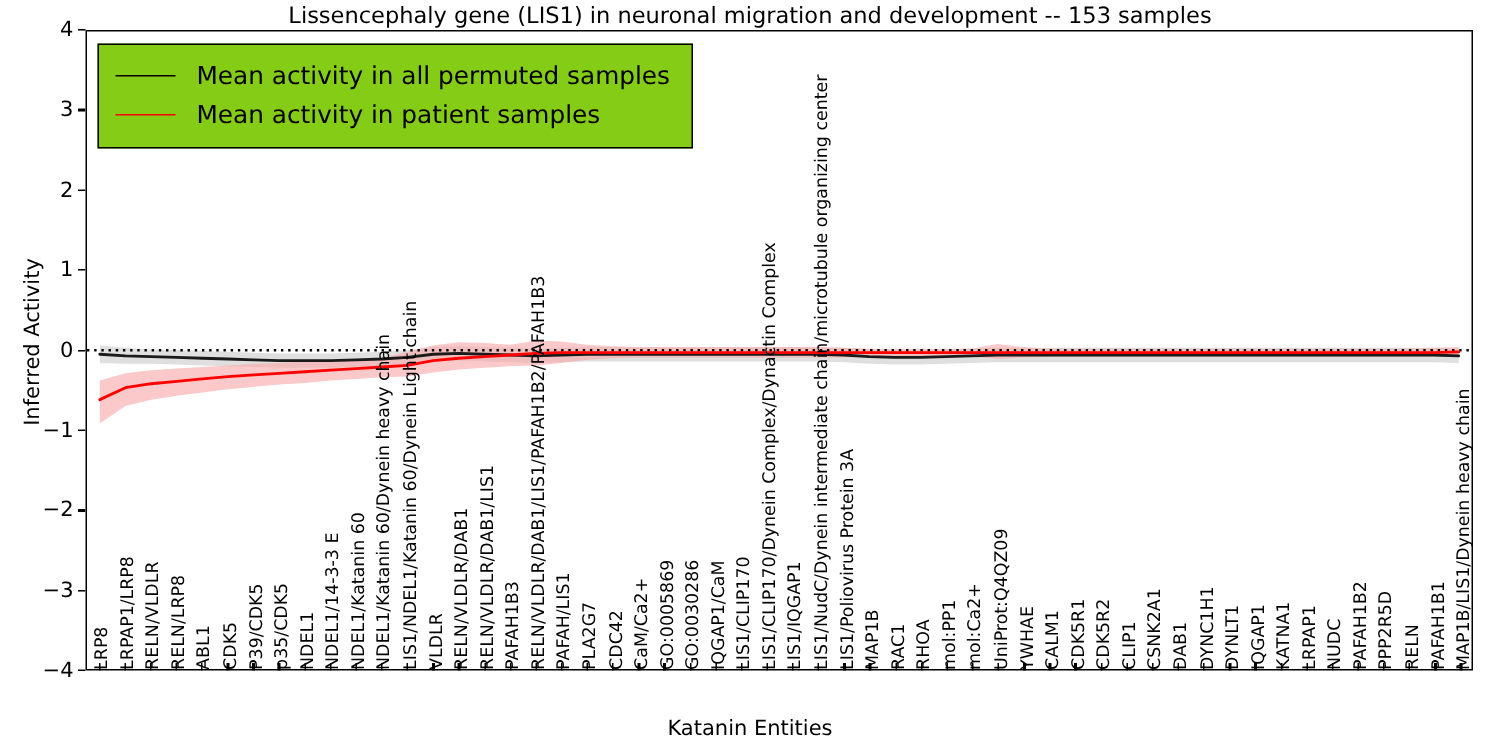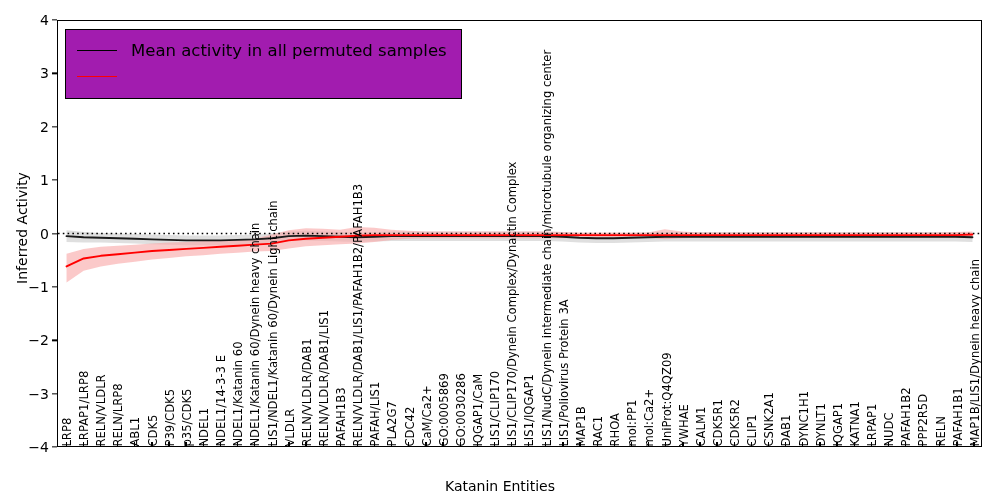--- a/index.html
+++ b/index.html
@@ -43,33 +43,34 @@
     line-height:1;
   }
   #xlabel{
     position:absolute;left:0;top:478px;width:1000px;text-align:center;
     font-size:14px;color:#000;
   }
 
   
   #legend{
     position:absolute;left:65px;top:29px;
-    border:1.4px solid #000;background:#a21caf;
+    border:1.4px solid #000;background:#84cc16;
     padding:7px 14px 9px 11px;box-sizing:border-box;
   }
   .legend-row{display:flex;align-items:center;height:26px;}
   .legend-swatch{width:40px;height:0;border-top:1.9px solid #000;margin-right:14px;flex:none;}
   .legend-swatch.red{border-top-color:#ff0000;}
   .legend-text{font-size:16.5px;color:#000;white-space:nowrap;}
 </style>
 </head>
 <body>
 
 <div id="root">
 
+  <div id="chart-title">Lissencephaly gene (LIS1) in neuronal migration and development -- 153 samples</div>
 
   <div id="ylabel-wrap">
     <div id="ylabel">Inferred Activity</div>
   </div>
 
   <div id="y-axis">
       <div class="ytick-mark" style="top: 0px;"></div>
       <div class="ytick-label" style="top: 0px;">4</div>
       <div class="ytick-mark" style="top: 53.375px;"></div>
       <div class="ytick-label" style="top: 53.375px;">3</div>
@@ -213,16 +214,17 @@
     </div>
   <div id="xlabel">Katanin Entities</div>
 
   <div id="legend">
     <div class="legend-row">
       <span class="legend-swatch black"></span>
       <span class="legend-text">Mean activity in all permuted samples</span>
     </div>
     <div class="legend-row">
       <span class="legend-swatch red"></span>
+      <span class="legend-text">Mean activity in patient samples</span>
     </div>
   </div>
 
 </div>
 
 </body></html>

